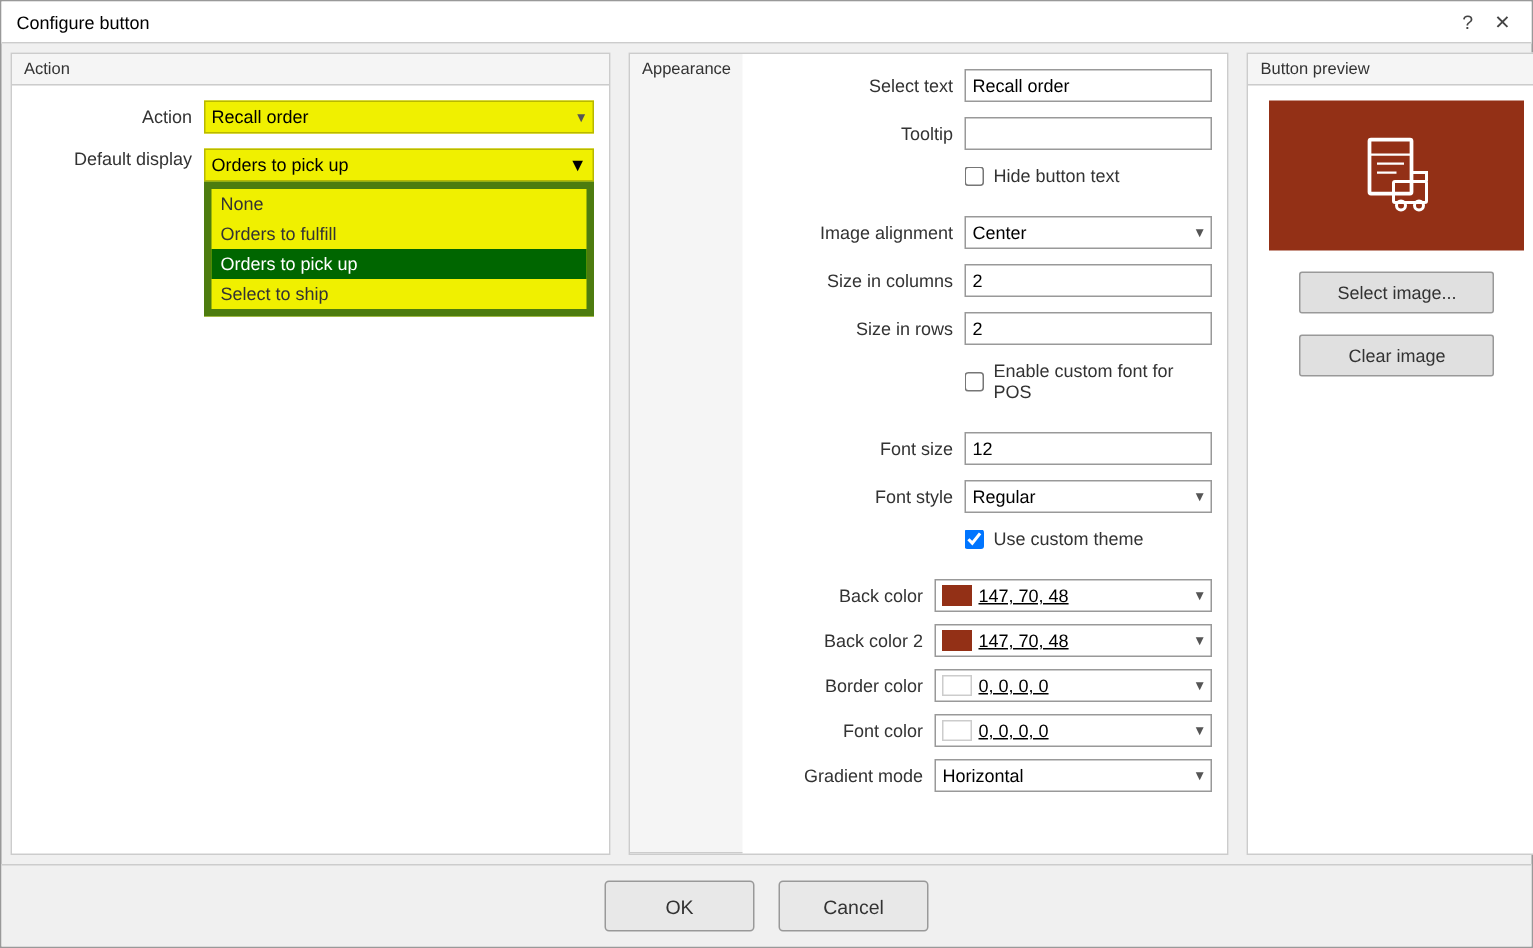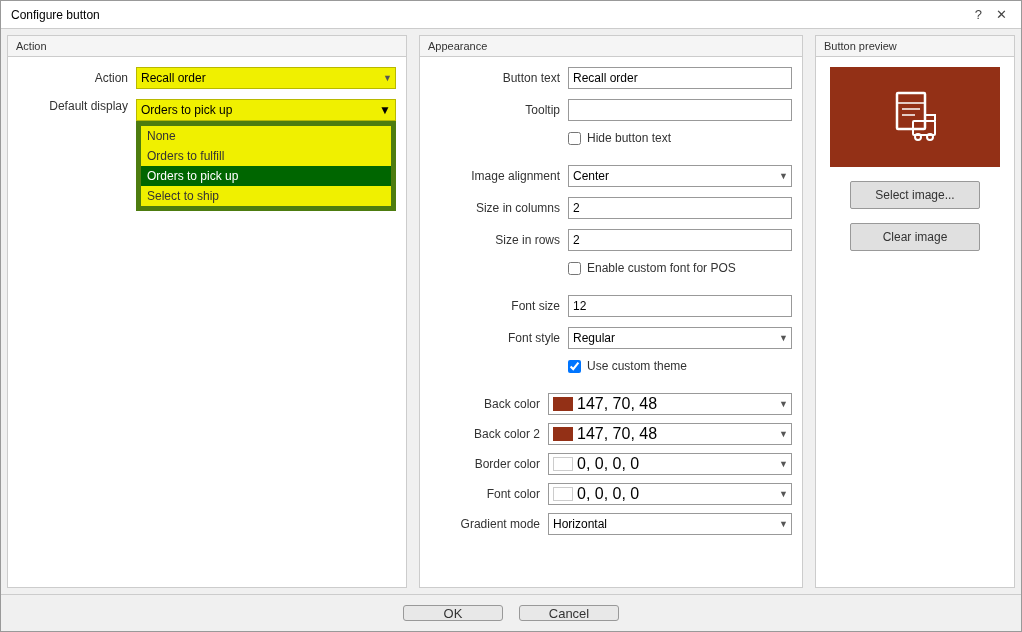--- a/index.html
+++ b/index.html
@@ -5,21 +5,21 @@
     * { box-sizing: border-box; margin: 0; padding: 0; font-family: 'Segoe UI', Tahoma, Geneva, Verdana, sans-serif; font-size: 12px; }
     body { background: #f0f0f0; display: flex; justify-content: center; align-items: center; width: 1022px; height: 632px; overflow: hidden; }
     .dialog { width: 1022px; height: 632px; background: #f0f0f0; border: 1px solid #999; display: flex; flex-direction: column; }
     .title-bar { background: #ffffff; padding: 6px 10px; display: flex; align-items: center; justify-content: space-between; border-bottom: 1px solid #ccc; height: 28px; }
     .title-bar-title { font-size: 12px; color: #000; }
     .title-bar-controls { display: flex; gap: 6px; align-items: center; }
     .title-bar-btn { background: none; border: none; cursor: pointer; font-size: 13px; color: #444; padding: 0 4px; }
     .dialog-body { display: flex; flex: 1; gap: 0; }
     .panel { border: 1px solid #ccc; margin: 6px; background: #fff; }
     .panel-left { width: 400px; flex-shrink: 0; display: flex; flex-direction: column; }
-    .panel-middle { flex: 1; display: flex; flex-direction: column; }
+    .panel-middle { flex: 1; display: flex; flex-direction: row; }
     .panel-right { width: 200px; flex-shrink: 0; display: flex; flex-direction: column; }
     .panel-header { background: #f5f5f5; border-bottom: 1px solid #ccc; padding: 4px 8px; font-size: 11px; color: #333; font-weight: normal; }
     .panel-content { padding: 10px; flex: 1; position: relative; }
     .form-row { display: flex; align-items: center; margin-bottom: 10px; gap: 8px; }
     .form-label { width: 110px; text-align: right; color: #333; flex-shrink: 0; font-size: 12px; }
     .form-label-wide { width: 130px; text-align: right; color: #333; flex-shrink: 0; font-size: 12px; }
     .form-control { flex: 1; height: 22px; border: 1px solid #999; padding: 1px 4px; font-size: 12px; outline: none; background: #fff; }
     .dropdown-wrapper { flex: 1; position: relative; display: flex; align-items: center; }
     .dropdown-wrapper select { flex: 1; height: 22px; border: 1px solid #999; padding: 1px 4px; font-size: 12px; background: #fff; appearance: none; -webkit-appearance: none; cursor: pointer; outline: none; padding-right: 20px; }
     .dropdown-arrow { position: absolute; right: 4px; pointer-events: none; font-size: 9px; color: #555; }
@@ -32,27 +32,27 @@
     .dd-list { position: absolute; top: 22px; left: 0; right: 0; border: 5px solid #4d7c0f; background: #f0f000; z-index: 10; }
     .dd-item { padding: 3px 6px; cursor: pointer; font-size: 12px; color: #333; }
     .dd-item.selected { background: #006600; color: #fff; }
     .checkbox-row { display: flex; align-items: center; gap: 6px; margin-bottom: 10px; }
     .checkbox-row input[type=checkbox] { margin: 0; width: 13px; height: 13px; cursor: pointer; }
     .checkbox-row label { font-size: 12px; color: #333; cursor: pointer; }
     .color-row { display: flex; align-items: center; margin-bottom: 8px; gap: 8px; }
     .color-label { width: 90px; text-align: right; color: #333; flex-shrink: 0; font-size: 12px; }
     .color-control { flex: 1; height: 22px; border: 1px solid #999; display: flex; align-items: center; padding: 0 4px; background: #fff; position: relative; gap: 4px; cursor: pointer; }
     .color-swatch { width: 20px; height: 14px; flex-shrink: 0; }
-    .color-value { font-size: 16px; flex: 1; }
+    .color-value { font-size: 12px; flex: 1; text-decoration: underline; }
     .color-arrow { position: absolute; right: 3px; font-size: 9px; color: #555; }
     .button-preview-area { display: flex; flex-direction: column; align-items: center; padding: 10px; gap: 14px; }
     .btn-preview-box { width: 170px; height: 100px; background: #933016; display: flex; align-items: center; justify-content: center; }
     .action-button { height: 28px; background: #e0e0e0; border: 1px solid #999; border-radius: 2px; padding: 0 16px; cursor: pointer; font-size: 12px; color: #333; min-width: 130px; }
     .dialog-footer { display: flex; justify-content: center; gap: 16px; padding: 10px; background: #f0f0f0; border-top: 1px solid #ccc; }
-    .footer-btn { width: 100px; height: 16px; border: 1px solid #999; border-radius: 3px; font-size: 13px; cursor: pointer; background: #e8e8e8; color: #333; }
+    .footer-btn { width: 100px; height: 34px; border: 1px solid #999; border-radius: 3px; font-size: 13px; cursor: pointer; background: #e8e8e8; color: #333; }
   </style>
 </head>
 <body>
 
 <div class="dialog">
 
   <div class="title-bar">
     <span class="title-bar-title">Configure button</span>
     <div class="title-bar-controls">
       <button class="title-bar-btn">?</button>
@@ -92,21 +92,21 @@
           </div>
         </div>
       </div>
     </div>
 
     <div class="panel panel-middle">
       <div class="panel-header">Appearance</div>
       <div class="panel-content">
 
         <div class="form-row">
-          <span class="form-label-wide">Button text</span>
+          <span class="form-label-wide">Select text</span>
           <input class="form-control" type="text" value="Recall order" style="">
         </div>
 
         <div class="form-row">
           <span class="form-label-wide">Tooltip</span>
           <input class="form-control" type="text" value="" style="">
         </div>
 
         <div class="form-row">
           <span class="form-label-wide"></span>

